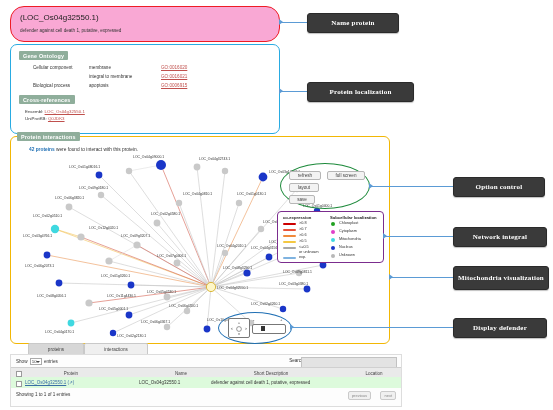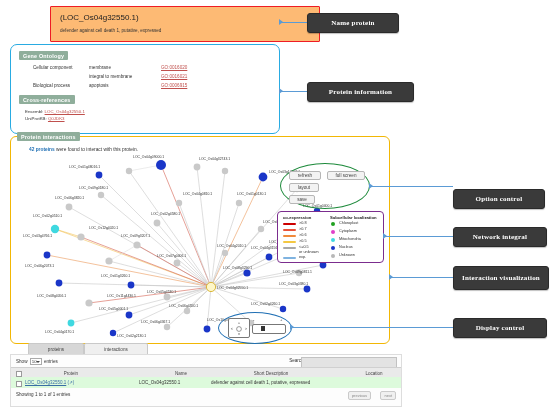--- a/index.html
+++ b/index.html
@@ -22,21 +22,21 @@
     box-shadow:0 1px 1px rgba(0,0,0,.25);
   }
   .lead{position:absolute;height:1px;background:#5b9bd5;}
   .arrow{position:absolute;width:0;height:0;
     border-top:3px solid transparent;border-bottom:3px solid transparent;
     border-right:4px solid #5b9bd5;}
 
   
   #query-box{
     left:10px;top:6px;width:268px;height:34px;
-    border:1.6px solid #ee1c25;border-radius:1px;background:#fdba74;margin-left:40px;
+    border:1.6px solid #ee1c25;border-radius:14px;background:#f9a8d4;
   }
   #query-title{position:absolute;left:9px;top:6px;font-size:8px;color:#222;}
   #query-desc{position:absolute;left:9px;top:21px;font-size:4.6px;color:#333;}
 
   
   #info-box{
     left:10px;top:44px;width:268px;height:88px;
     border:1.6px solid #29abe2;border-radius:7px;background:#fff;
   }
   .sec-head{
@@ -398,29 +398,29 @@
     <div class="pg" style="right:5px;">next</div>
   </div>
 </div>
 
 <div class="lead" style="left:279px;top:22px;width:28px;"></div>
 <div class="arrow" style="left:279px;top:19px;transform:rotate(180deg);"></div>
 <div class="callout" style="left:307px;top:13px;width:90px;height:18px;">Name protein</div>
 
 <div class="lead" style="left:279px;top:91px;width:28px;"></div>
 <div class="arrow" style="left:279px;top:88px;transform:rotate(180deg);"></div>
-<div class="callout" style="left:307px;top:82px;width:105px;height:18px;">Protein information</div>
+<div class="callout" style="left:307px;top:82px;width:105px;height:18px;">Protein localization</div>
 
 <div class="lead" style="left:369px;top:186px;width:84px;"></div>
 <div class="arrow" style="left:369px;top:183px;transform:rotate(180deg);"></div>
-<div class="callout" style="left:453px;top:189px;width:90px;height:18px;">Option control</div>
+<div class="callout" style="left:453px;top:177px;width:90px;height:18px;">Option control</div>
 
 <div class="lead" style="left:383px;top:236px;width:70px;"></div>
 <div class="arrow" style="left:383px;top:233px;transform:rotate(180deg);"></div>
 <div class="callout" style="left:453px;top:227px;width:92px;height:18px;">Network integral</div>
 
 <div class="lead" style="left:389px;top:277px;width:64px;"></div>
 <div class="arrow" style="left:389px;top:274px;transform:rotate(180deg);"></div>
-<div class="callout" style="left:453px;top:266px;width:94px;height:22px;">Interaction visualization</div>
+<div class="callout" style="left:453px;top:266px;width:94px;height:22px;">Mitochondria visualization</div>
 
 <div class="lead" style="left:290px;top:327px;width:163px;"></div>
 <div class="arrow" style="left:290px;top:324px;transform:rotate(180deg);"></div>
-<div class="callout" style="left:453px;top:318px;width:92px;height:18px;">Display control</div>
+<div class="callout" style="left:453px;top:318px;width:92px;height:18px;">Display defender</div>
 
 </body></html>

